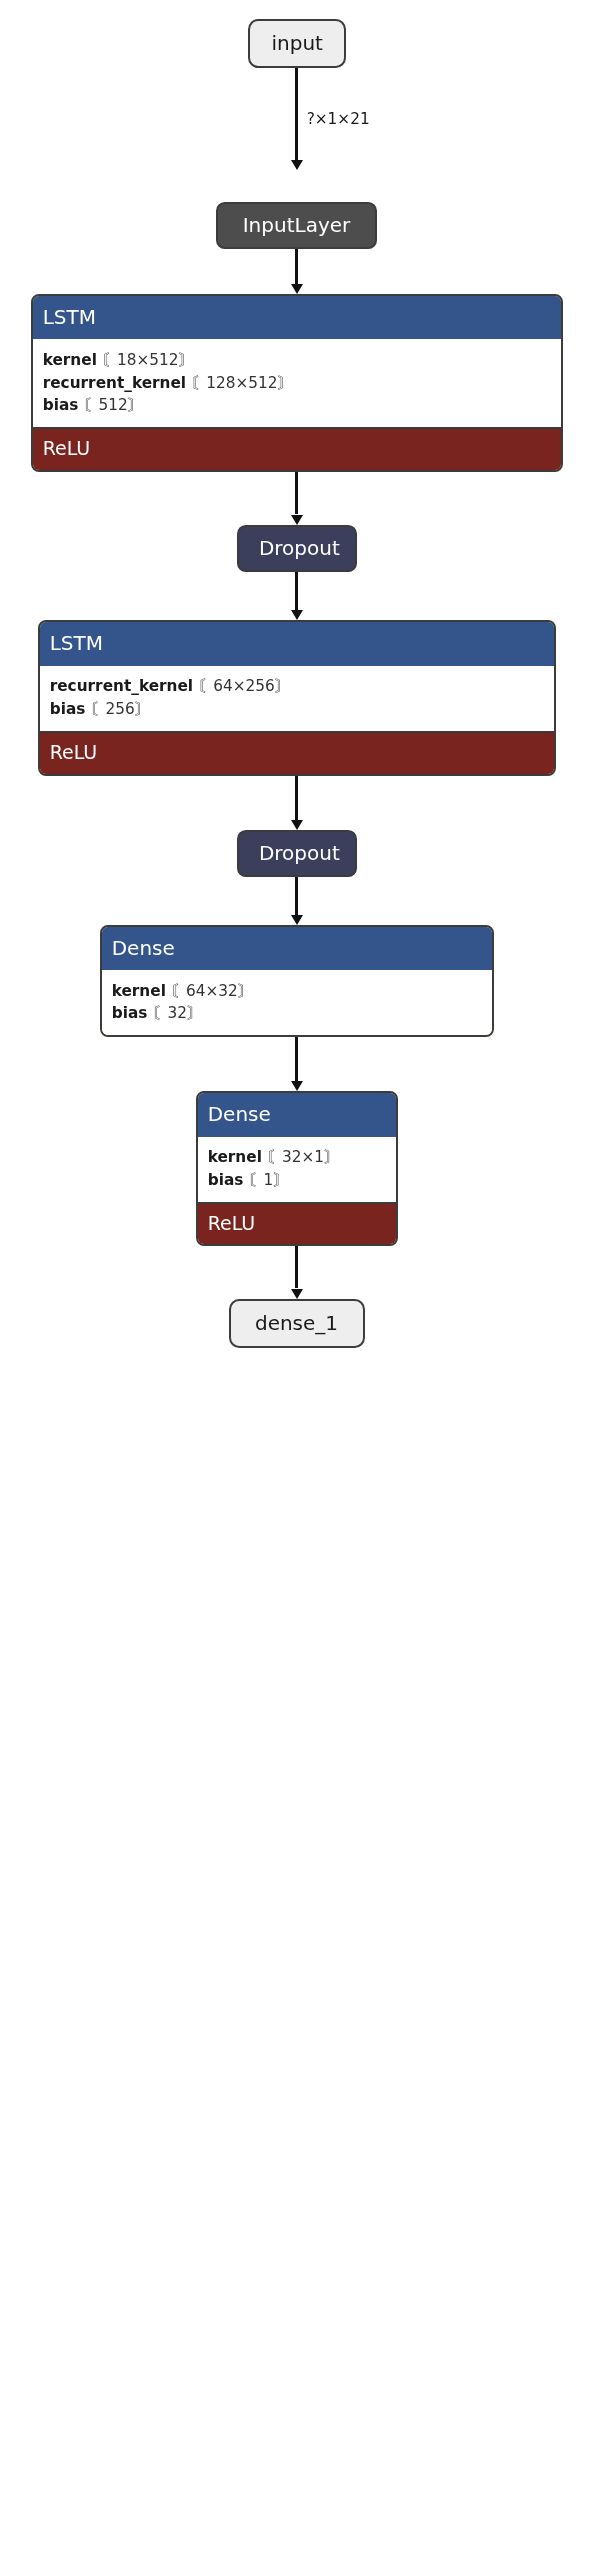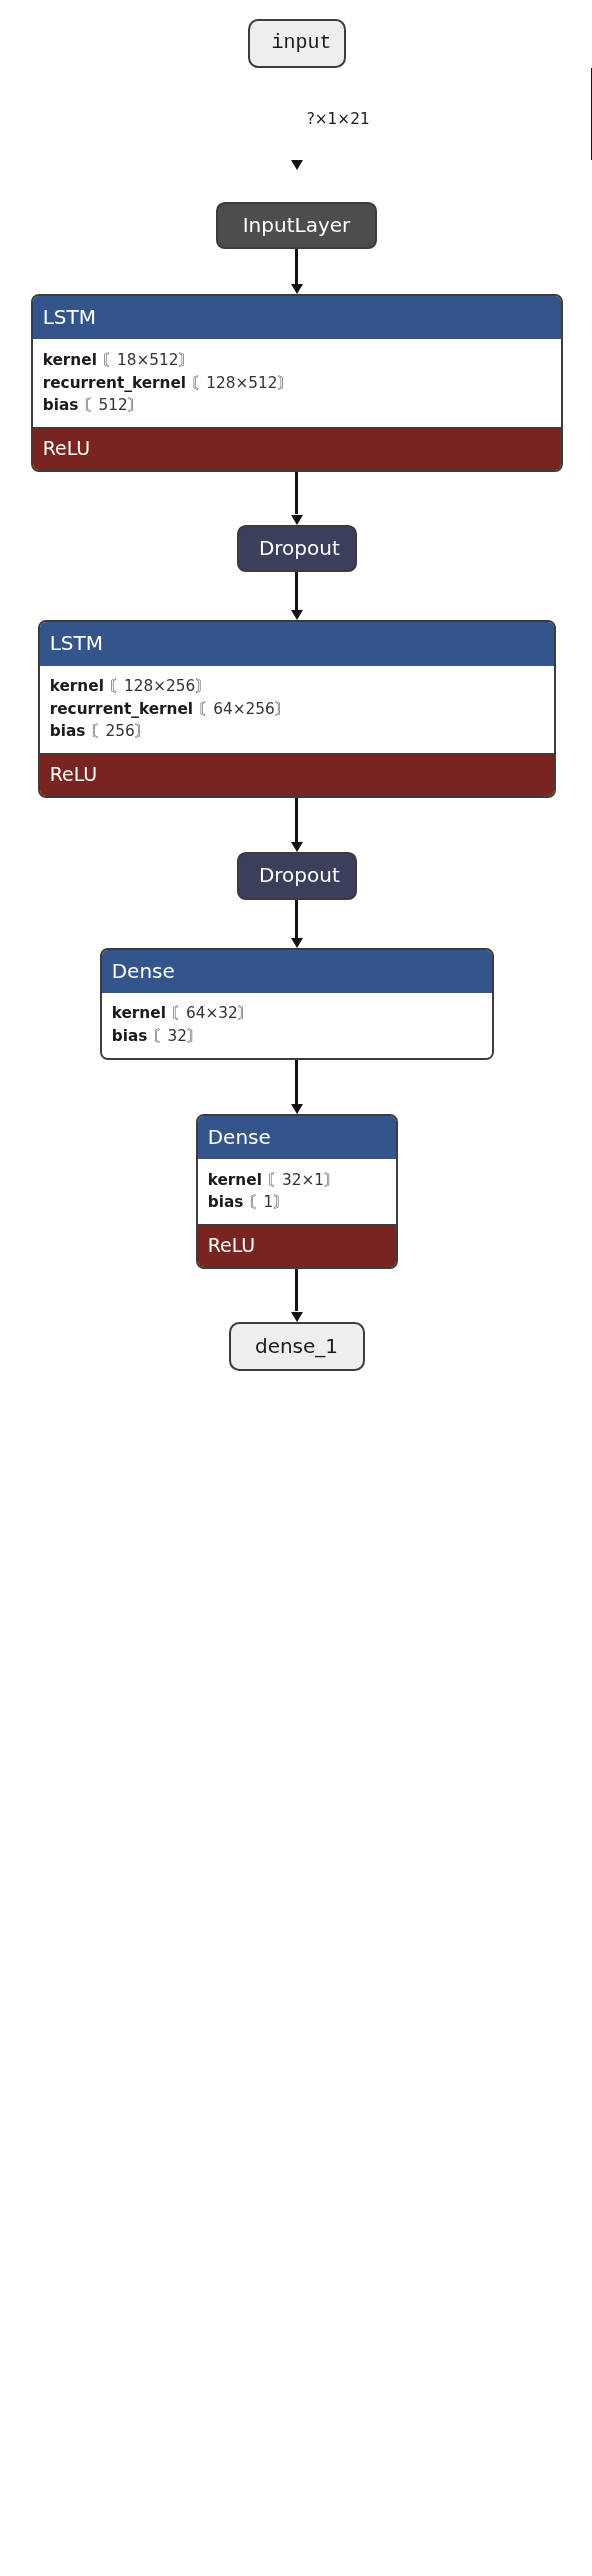--- a/index.html
+++ b/index.html
@@ -126,25 +126,25 @@
     font-size: 15.3px;
     color: #1a1a1a;
     white-space: nowrap;
   }
 </style>
 </head>
 <body>
 
 <div id="diagram">
 
-  <div class="pill" style="width:98px;font-family:Liberation Mono, monospace;">
+  <div class="pill" style="width:98px;">
     <span>input</span>
   </div>
 
-  <div class="edge" style="height:102px;justify-content:flex-end;">
+  <div class="edge" style="height:102px;">
     <div class="stem" style="height:92px;"></div>
     <div class="head"></div>
     <div class="edge-label">?×1×21</div>
   </div>
 
   <div class="solid-node gray" style="width:161px;margin-top:32px;">
     <span>InputLayer</span>
   </div>
 
   <div class="edge" style="height:45px;">
@@ -182,24 +182,20 @@
 
   <div class="edge" style="height:48px;">
     <div class="stem" style="height:38px;"></div>
     <div class="head"></div>
   </div>
 
   <div class="layer-block" style="width:518px;">
     <div class="layer-head">LSTM</div>
     <div class="layer-body">
       <div class="param-row">
-        <span class="pname">kernel</span>
-        <span class="pshape">〘128×256〙</span>
-      </div>
-      <div class="param-row">
         <span class="pname">recurrent_kernel</span>
         <span class="pshape">〘64×256〙</span>
       </div>
       <div class="param-row">
         <span class="pname">bias</span>
         <span class="pshape">〘256〙</span>
       </div>
     </div>
     <div class="layer-act">ReLU</div>
   </div>

